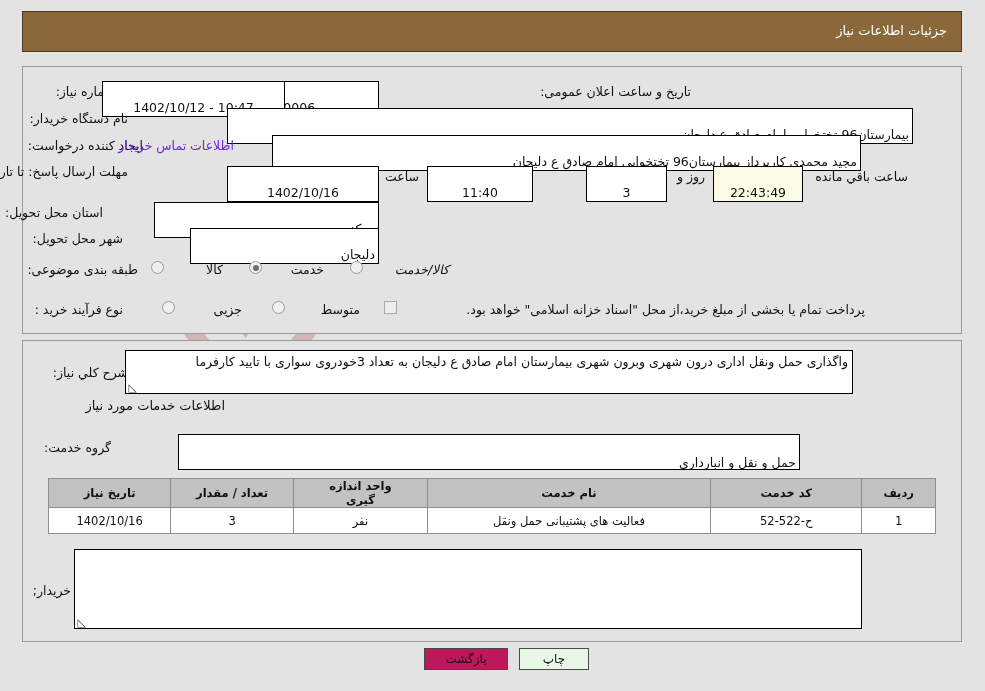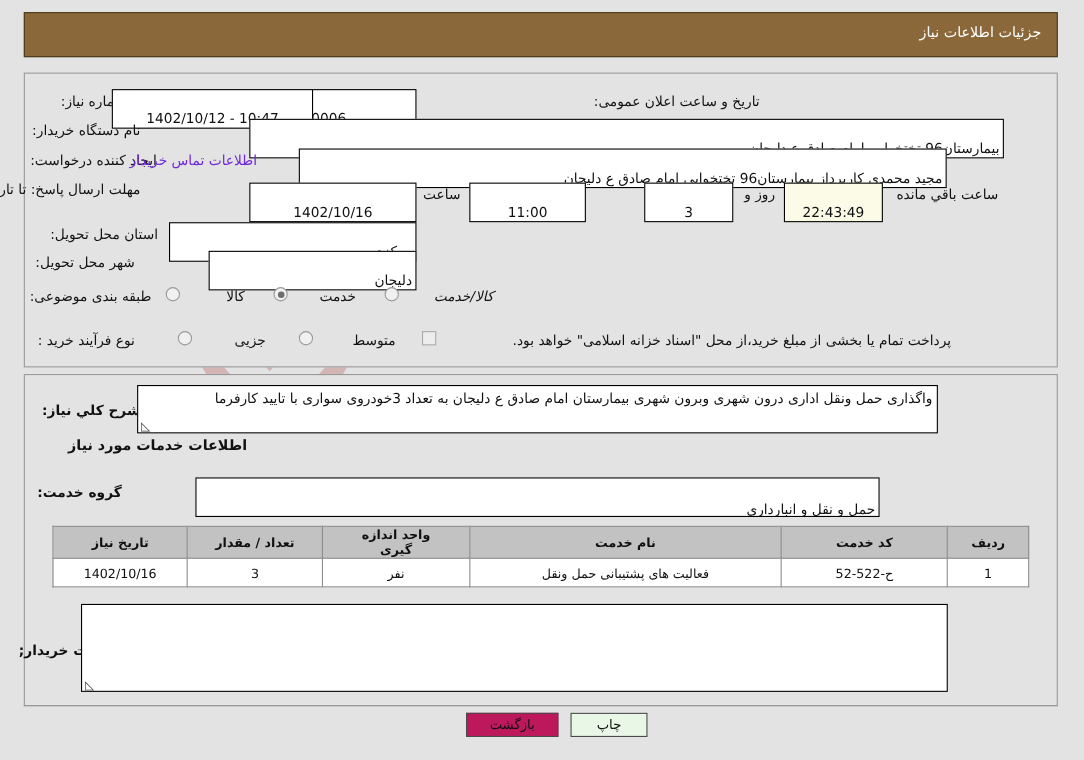--- a/index.html
+++ b/index.html
@@ -85,21 +85,21 @@
     font-size: 12.5px;
     color: #111;
     white-space: nowrap;
     text-align: right;
   }
   .lbl2 {
     font-size: 12.5px;
     color: #111;
     white-space: nowrap;
   }
-  .bold { font-weight: bold; margin-left: 28px; }
+  .bold { font-weight: normal; margin-left: 28px; }
   .fld {
     position: absolute;
     background: #ffffff;
     border: 1px solid #000;
     box-sizing: border-box;
     font-size: 12.5px;
     color: #101010;
     padding: 17px 3px;
     line-height: 18px;
     height: 21px;
@@ -250,27 +250,27 @@
   <div class="abs lbl" style="right:857px;top:111px;width:105px;z-index:4;">نام دستگاه خریدار:</div>
   <div class="fld rgt" style="right:72px;top:108px;left:227px;z-index:4;">بیمارستان96 تختخوابی امام صادق  ع   دلیجان</div>
 
   <div class="abs lbl" style="right:842px;top:138px;width:120px;z-index:4;">ایجاد کننده درخواست:</div>
   <div class="fld rgt" style="right:124px;top:135px;left:272px;z-index:4;">مجید  محمدی  کاربرداز بیمارستان96 تختخوابی امام صادق  ع   دلیجان</div>
   <div class="abs link" style="right:751px;top:138px;z-index:4;">اطلاعات تماس خریدار</div>
 
   <div class="abs lbl" style="right:857px;top:164px;width:105px;line-height:15px;z-index:4;">مهلت ارسال پاسخ: تا تاریخ:</div>
   <div class="fld ctr" style="right:606px;top:166px;width:152px;z-index:4;">1402/10/16</div>
   <div class="abs lbl2" style="right:566px;top:169px;z-index:4;">ساعت</div>
-  <div class="fld ctr" style="right:452px;top:166px;width:106px;z-index:4;">11:00</div>
+  <div class="fld ctr" style="right:452px;top:166px;width:106px;z-index:4;">11:40</div>
   <div class="fld ctr" style="right:318px;top:166px;width:81px;z-index:4;">3</div>
   <div class="abs lbl2" style="right:280px;top:169px;z-index:4;">روز و</div>
   <div class="fld cream ctr" style="right:182px;top:166px;width:90px;z-index:4;">22:43:49</div>
   <div class="abs lbl2" style="right:77px;top:169px;z-index:4;">ساعت باقي مانده</div>
 
-  <div class="abs lbl" style="right:841px;top:205px;width:100px;z-index:4;margin-left:44px;">استان محل تحویل:</div>
+  <div class="abs lbl" style="right:882px;top:205px;width:100px;z-index:4;margin-left:44px;">استان محل تحویل:</div>
   <div class="fld rgt" style="right:606px;top:202px;width:225px;z-index:4;">مرکزی</div>
 
   <div class="abs lbl" style="right:862px;top:231px;width:100px;z-index:4;">شهر محل تحویل:</div>
   <div class="fld rgt" style="right:606px;top:228px;width:189px;z-index:4;">دلیجان</div>
 
   <div class="abs lbl" style="right:847px;top:262px;width:115px;z-index:4;">طبقه بندی موضوعی:</div>
 
   <div class="radio" style="right:821px;top:261px;z-index:4;"></div>
   <div class="abs lbl2" style="right:762px;top:262px;z-index:4;">کالا</div>
 

